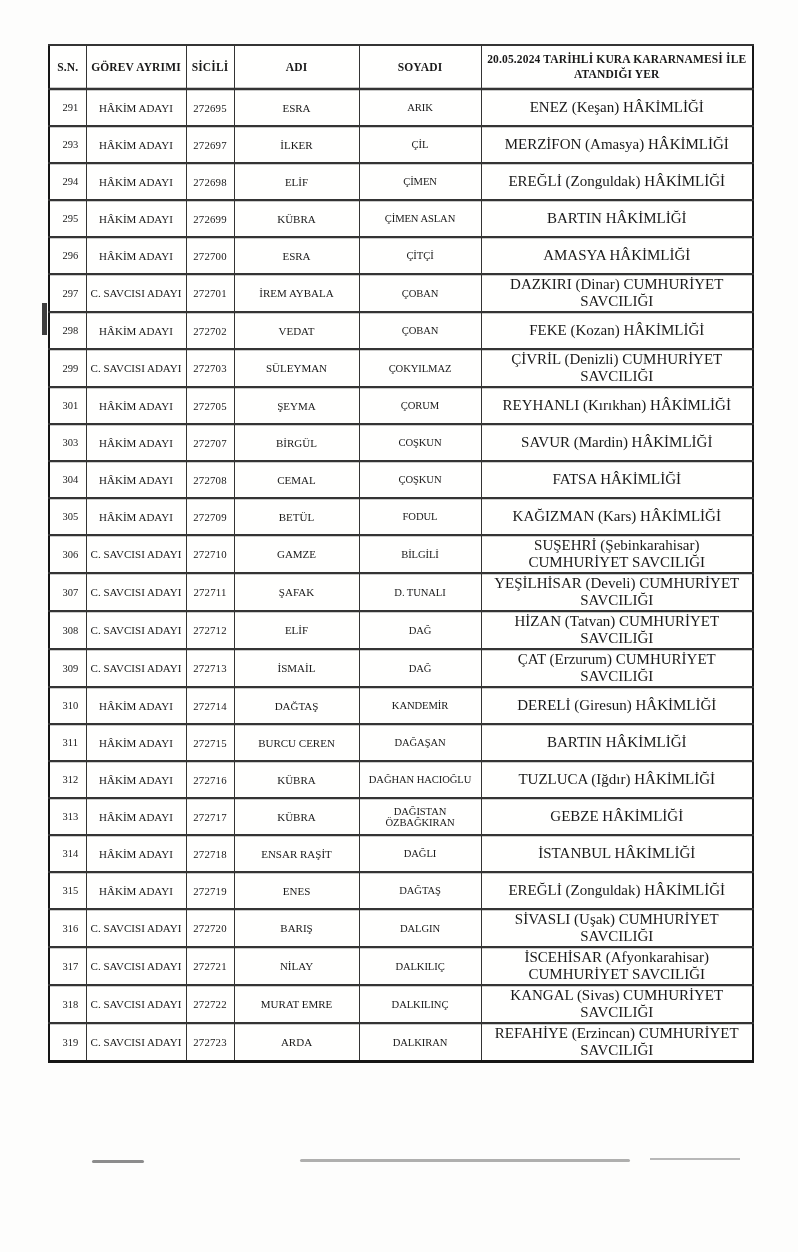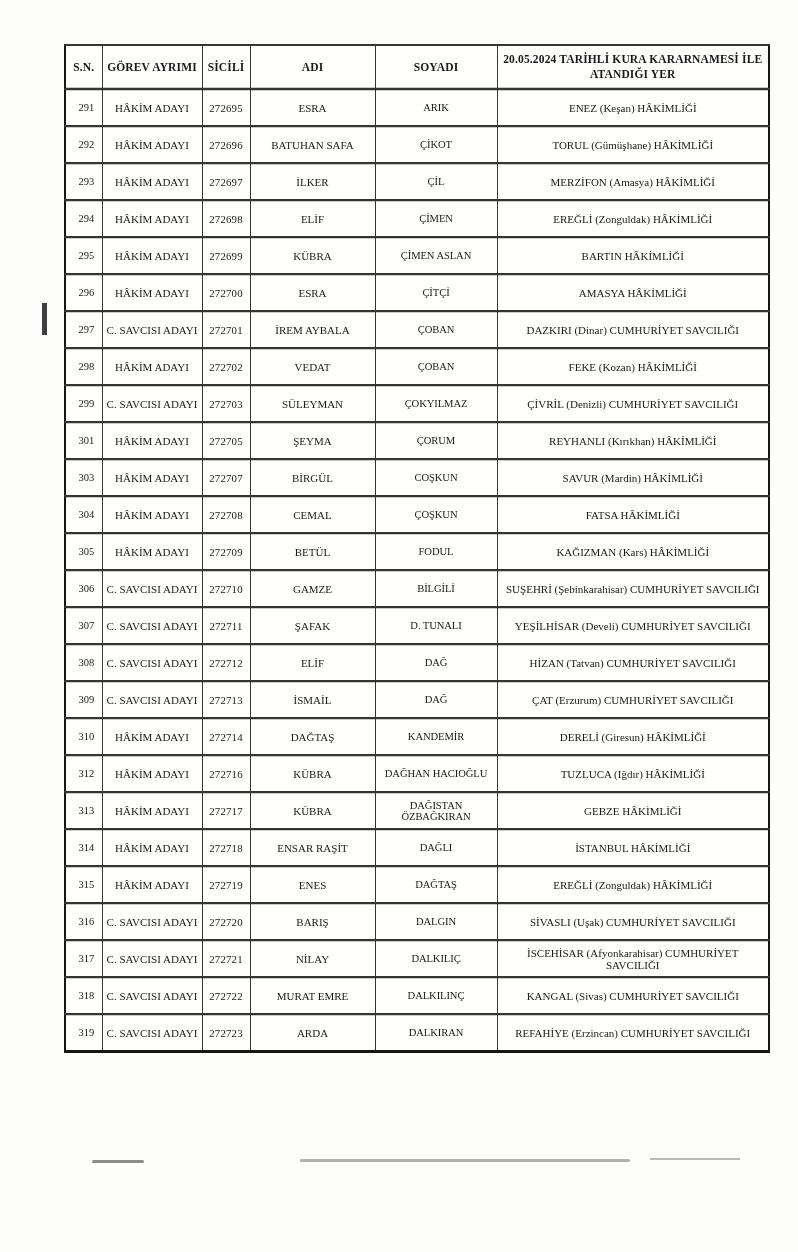--- a/index.html
+++ b/index.html
@@ -6,21 +6,21 @@
   body {
     width: 798px; height: 1252px;
     background: #fdfdfc;
     position: relative;
     font-family: "Liberation Serif", serif;
     overflow: hidden;
   }
   .page { position: absolute; inset: 0; background: #fdfdfc; }
 
   table.roster {
-    position: absolute; left: 64px; top: 44px; width: 704px;
+    position: absolute; left: 48px; top: 44px; width: 704px;
     border-collapse: collapse; table-layout: fixed;
     background: #fffffe;
     border: 2px solid #161616;
     border-bottom-width: 3px;
   }
   th, td {
     border: 1px solid #343434;
     border-top-width: 2px; border-bottom-width: 2px;
     text-align: center; vertical-align: middle;
     color: #191919;
@@ -29,21 +29,21 @@
     word-wrap: break-word;
   }
   thead th {
     font-weight: 700; font-size: 11.5px; line-height: 1.3;
     height: 40px; letter-spacing: 0.15px;
   }
   tbody td { font-size: 11px; height: 33px; }
   tbody td.c0 { font-size: 10.5px; padding-left: 8px; }
   tbody td.c2 { font-size: 10.8px; letter-spacing: 0.2px; }
   tbody td.c4 { font-size: 10.6px; letter-spacing: -0.1px; }
-  tbody td.c5 { font-size: 11px; }
+  tbody td.c5 { font-size: 15px; }
   
   tbody td { box-shadow: inset 0 1px 0 rgba(70,70,70,0.28); }
   thead th { box-shadow: inset 0 -1px 0 rgba(70,70,70,0.3); }
 
   .scan-artifact { position: absolute; background: #1c1c1c; }
   .artifact-left-streak { left: 42px; top: 303px; width: 5px; height: 32px; opacity: 0.85; }
   .artifact-bottom-smudge-1 { left: 92px; top: 1160px; width: 52px; height: 3px; opacity: 0.5; border-radius: 2px; }
   .artifact-bottom-smudge-2 { left: 300px; top: 1159px; width: 330px; height: 3px; opacity: 0.35; border-radius: 2px; }
   .artifact-bottom-smudge-3 { left: 650px; top: 1158px; width: 90px; height: 2px; opacity: 0.3; }
 </style>
@@ -74,28 +74,20 @@
     <tbody id="roster-body">
         <tr>
           <td class="c0">291</td>
           <td class="c1">HÂKİM ADAYI</td>
           <td class="c2">272695</td>
           <td class="c3">ESRA</td>
           <td class="c4">ARIK</td>
           <td class="c5">ENEZ (Keşan) HÂKİMLİĞİ</td>
         </tr>
         <tr>
-          <td class="c0">292</td>
-          <td class="c1">HÂKİM ADAYI</td>
-          <td class="c2">272696</td>
-          <td class="c3">BATUHAN SAFA</td>
-          <td class="c4">ÇİKOT</td>
-          <td class="c5">TORUL (Gümüşhane) HÂKİMLİĞİ</td>
-        </tr>
-        <tr>
           <td class="c0">293</td>
           <td class="c1">HÂKİM ADAYI</td>
           <td class="c2">272697</td>
           <td class="c3">İLKER</td>
           <td class="c4">ÇİL</td>
           <td class="c5">MERZİFON (Amasya) HÂKİMLİĞİ</td>
         </tr>
         <tr>
           <td class="c0">294</td>
           <td class="c1">HÂKİM ADAYI</td>
@@ -210,20 +202,28 @@
         </tr>
         <tr>
           <td class="c0">310</td>
           <td class="c1">HÂKİM ADAYI</td>
           <td class="c2">272714</td>
           <td class="c3">DAĞTAŞ</td>
           <td class="c4">KANDEMİR</td>
           <td class="c5">DERELİ (Giresun) HÂKİMLİĞİ</td>
         </tr>
         <tr>
+          <td class="c0">311</td>
+          <td class="c1">HÂKİM ADAYI</td>
+          <td class="c2">272715</td>
+          <td class="c3">BURCU CEREN</td>
+          <td class="c4">DAĞAŞAN</td>
+          <td class="c5">BARTIN HÂKİMLİĞİ</td>
+        </tr>
+        <tr>
           <td class="c0">312</td>
           <td class="c1">HÂKİM ADAYI</td>
           <td class="c2">272716</td>
           <td class="c3">KÜBRA</td>
           <td class="c4">DAĞHAN HACIOĞLU</td>
           <td class="c5">TUZLUCA (Iğdır) HÂKİMLİĞİ</td>
         </tr>
         <tr>
           <td class="c0">313</td>
           <td class="c1">HÂKİM ADAYI</td>

